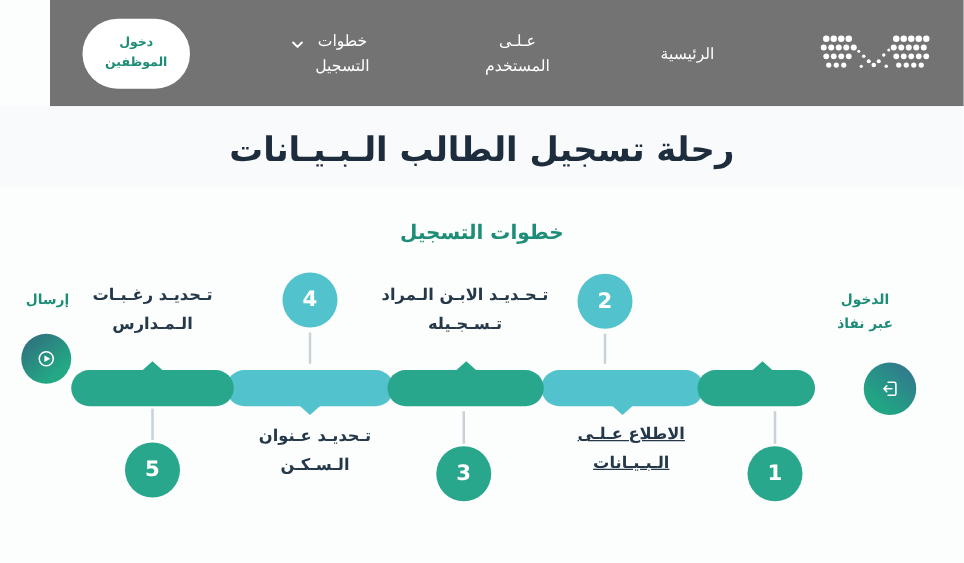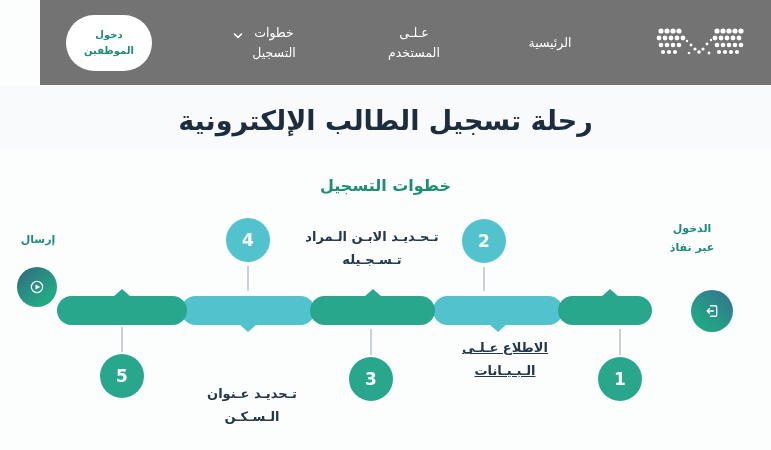--- a/index.html
+++ b/index.html
@@ -148,28 +148,28 @@
     <span>خطوات التسجيل</span>
     <svg class="chev" viewBox="0 0 10 10">
       <path d="M1.5 3 L5 6.5 L8.5 3" fill="none" stroke="#ffffff" stroke-width="1.6" stroke-linecap="round" stroke-linejoin="round"></path>
     </svg>
   </div>
 
   <button class="employee-btn">دخول الموظفين</button>
 </header>
 
 <section class="hero">
-  <h1>رحلة تسجيل الطالب الإلكترونية</h1>
+  <h1>رحلة تسجيل الطالب الـبـيـانات</h1>
 </section>
 
 <div class="section-title">خطوات التسجيل</div>
 
 <div class="stepper">
 
-  <div class="side-label" style="left:692px; top:9px;">الدخول
+  <div class="side-label" style="left:692px; top:20px;">الدخول
 عبر نفاذ</div>
   <div class="icon-circle icon-circle--nafath" style="left:691px; top:79px;">
     <svg width="18" height="18" viewBox="0 0 24 24">
       <path d="M10 5 H16.5 A1.8 1.8 0 0 1 18.3 6.8 V17.2 A1.8 1.8 0 0 1 16.5 19 H10" fill="none" stroke="#ffffff" stroke-width="1.7" stroke-linecap="round"></path>
       <path d="M14 12 H5.5 M8.5 9 L5.5 12 L8.5 15" fill="none" stroke="#ffffff" stroke-width="1.7" stroke-linecap="round" stroke-linejoin="round"></path>
     </svg>
   </div>
 
   <div class="seg seg--green" style="left:558px; width:94px; --tx:55%;"></div>
   <div class="seg seg--cyan" style="left:433px; width:130px;"></div>
@@ -185,23 +185,25 @@
   <div class="step-label" style="left:505px; top:126px;text-decoration:underline;">الاطلاع عـلـى
 الـبـيـانات</div>
 
   <div class="step-label" style="left:372px; top:15px;">تـحـديـد الابـن الـمراد
 تـسـجـيله</div>
   <div class="connector" style="left:370px; top:118px; height:26px;"></div>
   <div class="num-circle num-circle--green" style="left:349px; top:146px;">3</div>
 
   <div class="num-circle num-circle--cyan" style="left:226px; top:7px;">4</div>
   <div class="connector" style="left:247px; top:55px; height:25px;"></div>
-  <div class="step-label" style="left:252px; top:128px;margin-top:44px;">تـحديـد عـنوان
+  <div class="step-label" style="left:252px; top:128px;">تـحديـد عـنوان
 الـسـكـن</div>
 
+  <div class="step-label" style="left:122px; top:15px;">تـحديـد رغـبـات
+الـمـدارس</div>
   <div class="connector" style="left:121px; top:116px; height:25px;"></div>
   <div class="num-circle num-circle--green" style="left:100px; top:143px;">5</div>
 
   <div class="side-label" style="left:38px; top:20px;">إرسال</div>
   <div class="icon-circle icon-circle--send" style="left:17px; top:56px;">
     <svg width="18" height="18" viewBox="0 0 24 24">
       <circle cx="12" cy="12" r="7.5" fill="none" stroke="#ffffff" stroke-width="1.6"></circle>
       <path d="M10 8.6 L16.4 12 L10 15.4 Z" fill="#ffffff"></path>
     </svg>
   </div>

